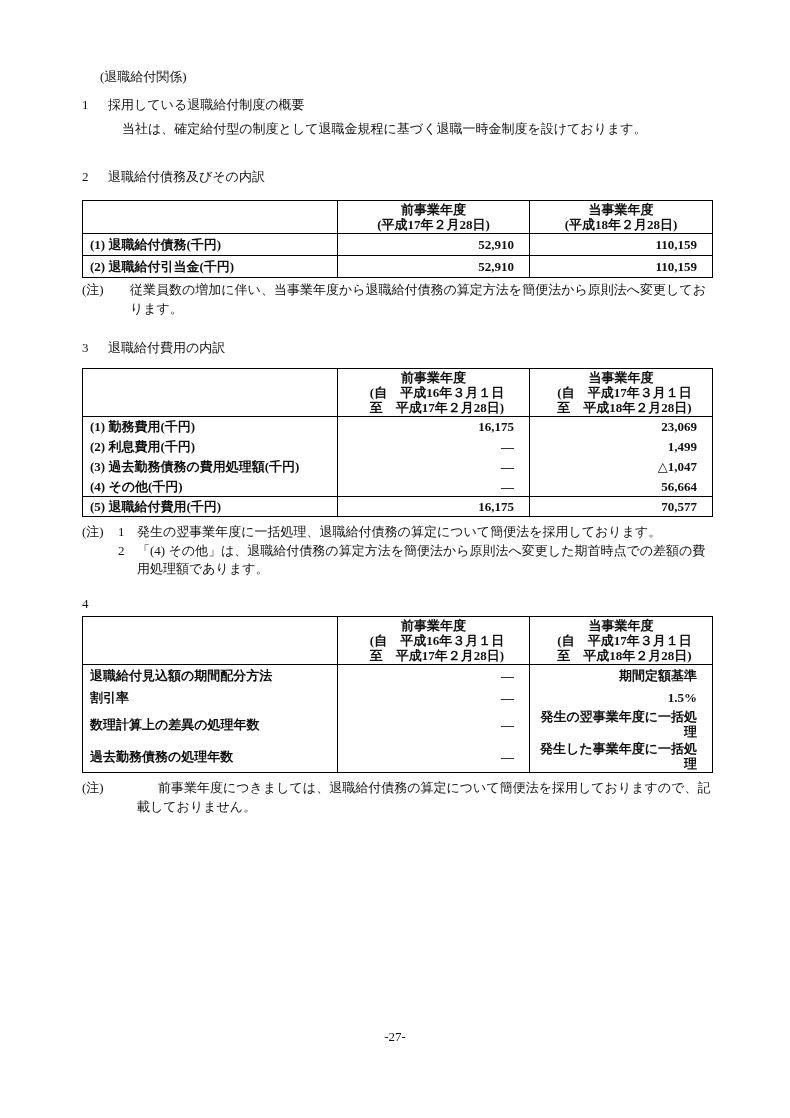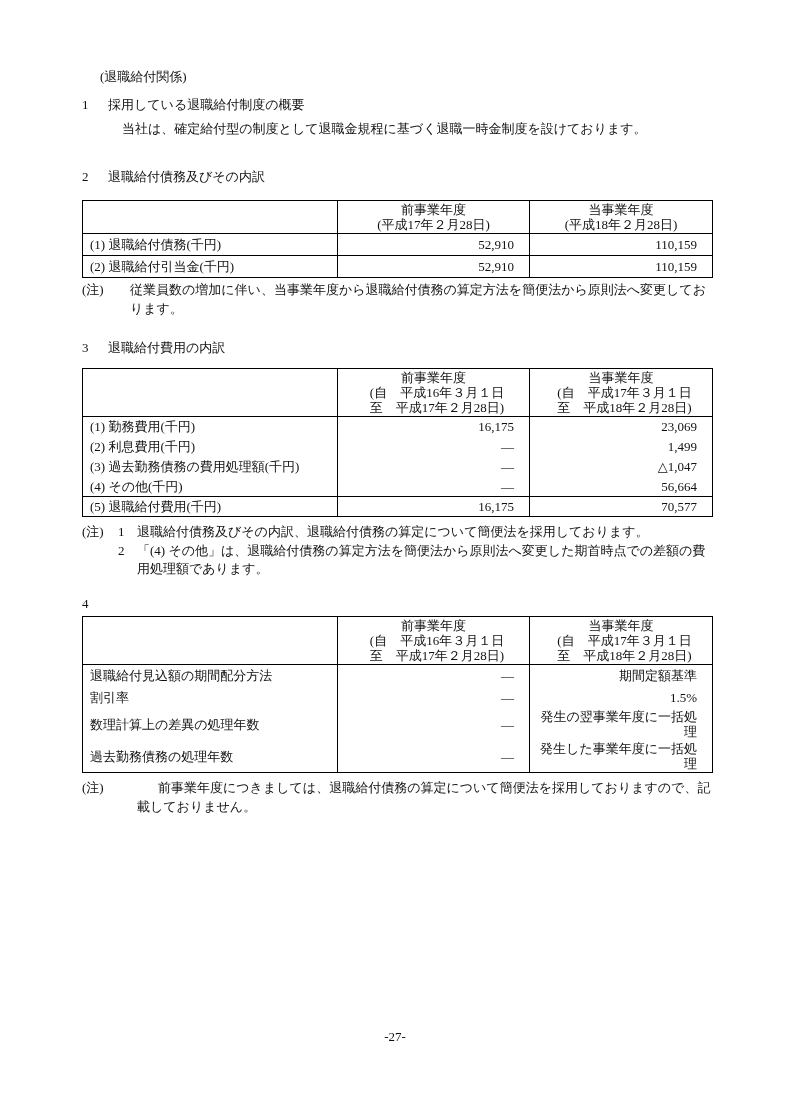--- a/index.html
+++ b/index.html
@@ -31,25 +31,25 @@
     width: 630px;
     border: 1px solid #000;
   }
   .mt-t2 { margin-top: 15px; }
   .mt-t3 { margin-top: 12px; }
   .mt-t4 { margin-top: 4px; }
   col.c1 { width: 255px; }
   col.c2 { width: 192px; }
   col.c3 { width: 183px; }
   .tbl th {
-    font-weight: normal; text-align: center; vertical-align: middle;
+    font-weight: bold; text-align: center; vertical-align: middle;
     border-left: 1px solid #000; border-bottom: 1px solid #000;
     padding: 1px 0; line-height: 15px;
   }
-  .tbl td { border-left: 1px solid #000; vertical-align: middle; line-height: 15px; }
+  .tbl td { border-left: 1px solid #000; vertical-align: middle; line-height: 15px; font-weight: bold; }
   .tbl th:first-child, .tbl td:first-child { border-left: none; }
   .t2 td { border-bottom: 1px solid #000; height: 22px; }
   .t3 td { height: 20px; }
   .t3 tr.sum td { border-top: 1px solid #000; }
   .t4 td { height: 22px; }
   .lbl { padding-left: 7px; }
   .val { text-align: right; padding-right: 15px; }
   .period { display: inline-block; text-align: right; }
   .p3 { padding-left: 7px; }
 
@@ -180,21 +180,21 @@
         <td class="lbl">(5) 退職給付費用(千円)</td>
         <td class="val">16,175</td>
         <td class="val">70,577</td>
       </tr>
     </tbody>
   </table>
 
   <div class="note mt-n3">
     <span class="note3-lbl">(注)</span>
     <span class="note-num">1</span>
-    <span class="note-txt">退職給付債務及びその内訳、退職給付債務の算定について簡便法を採用しております。</span>
+    <span class="note-txt">発生の翌事業年度に一括処理、退職給付債務の算定について簡便法を採用しております。</span>
   </div>
   <div class="note mt-0">
     <span class="note3-lbl"></span>
     <span class="note-num">2</span>
     <span class="note-txt">「(4) その他」は、退職給付債務の算定方法を簡便法から原則法へ変更した期首時点での差額の費用処理額であります。</span>
   </div>
 
   <div class="sec-title mt-s4">
     <span class="sec-num">4</span>
   </div>

